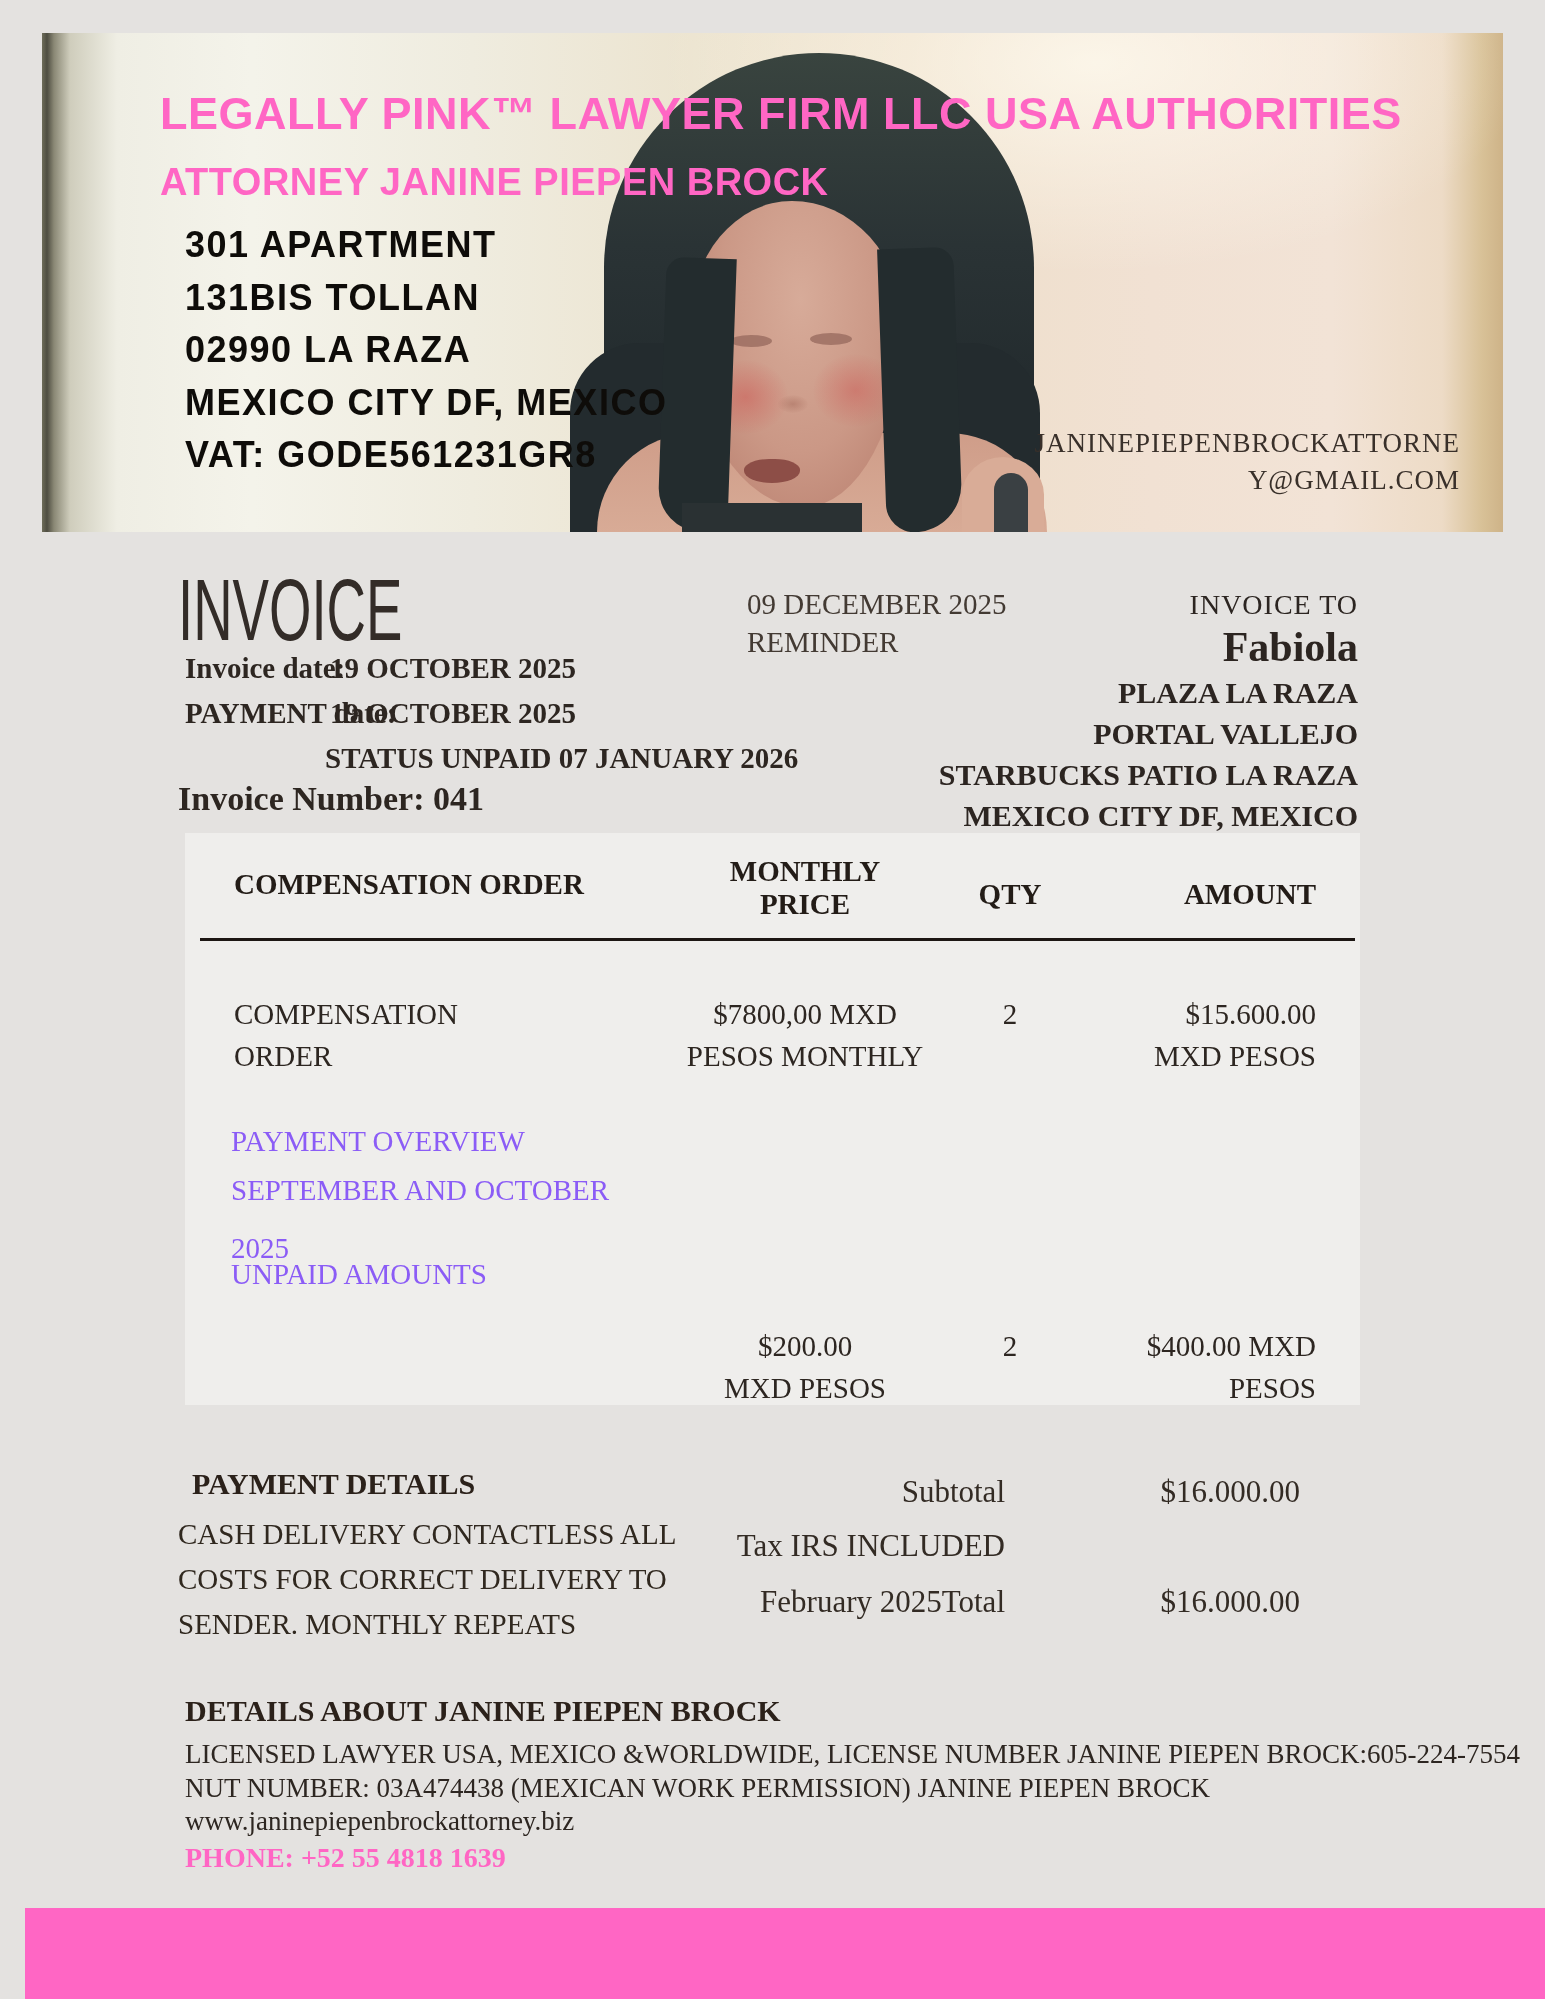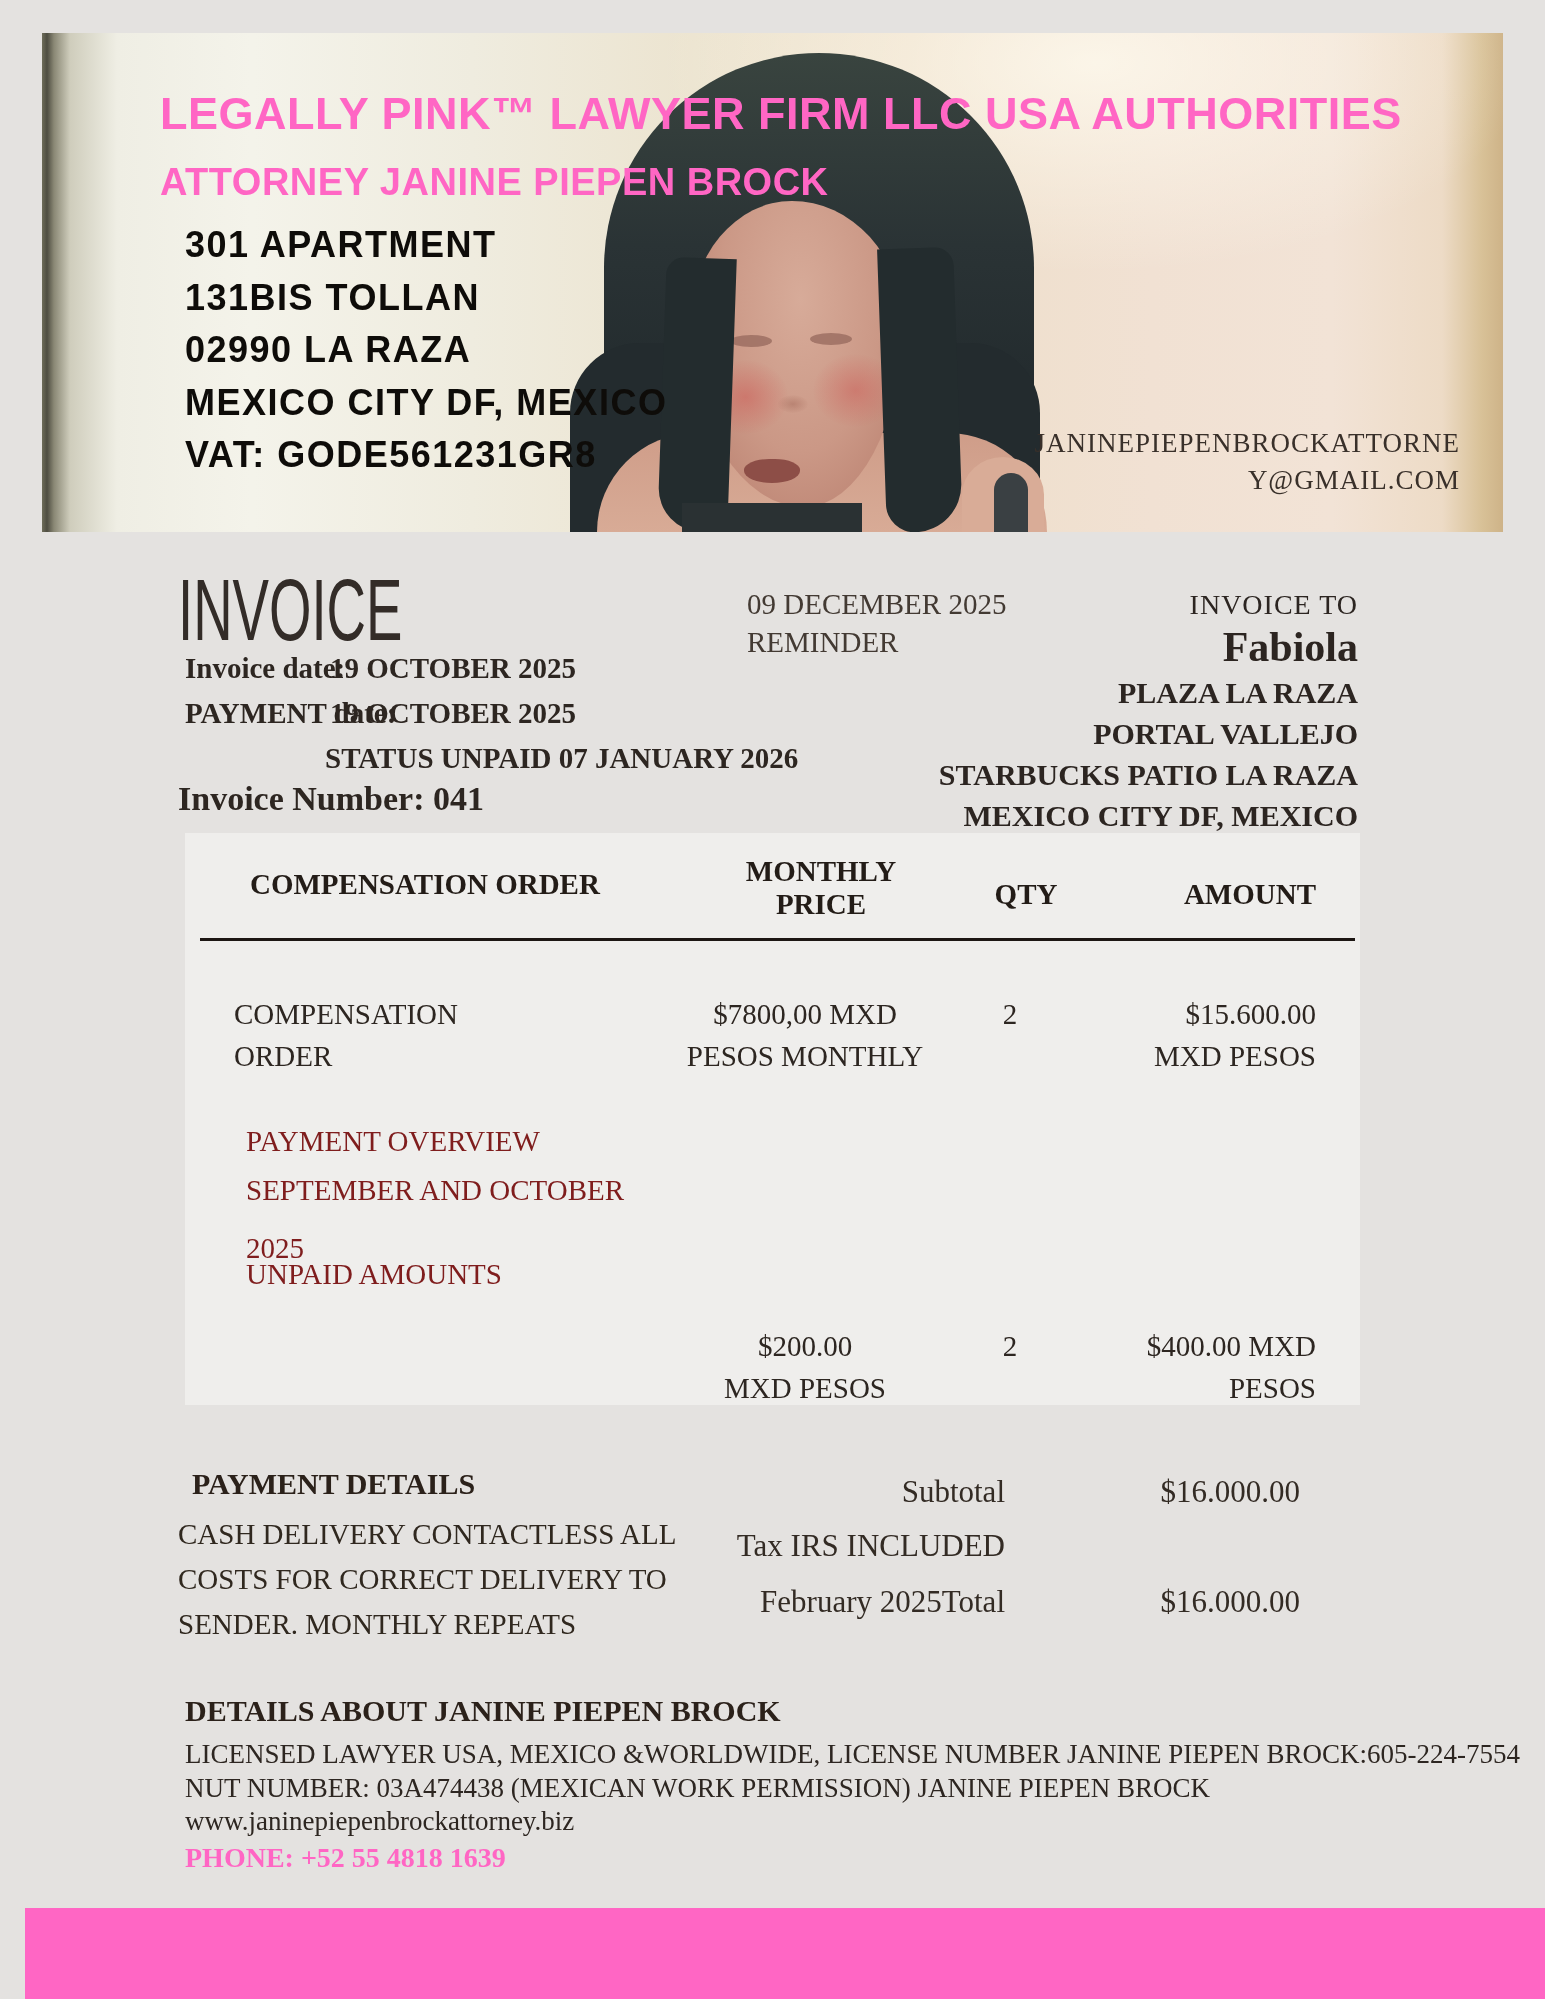--- a/index.html
+++ b/index.html
@@ -67,28 +67,28 @@
   .invoice-to .label{font-size:28px;letter-spacing:1px;line-height:34px;font-weight:400;}
   .invoice-to .name{font-size:42px;font-weight:700;line-height:50px;}
   .invoice-to .line{font-size:30px;font-weight:700;line-height:41px;white-space:nowrap;}
   .meta-label{position:absolute;left:185px;font-weight:700;font-size:29px;white-space:nowrap;}
   .meta-value{position:absolute;left:330px;font-weight:700;font-size:29px;white-space:nowrap;}
   .status-line{position:absolute;left:325px;top:742px;font-weight:700;font-size:29px;white-space:nowrap;}
   .invoice-number{position:absolute;left:178px;top:780px;font-weight:700;font-size:34px;white-space:nowrap;}
 
   
   .panel{position:absolute;left:185px;top:833px;width:1175px;height:572px;background:#efeeec;}
-  .panel .hd{font-weight:700;font-size:29px;color:#231c17;margin-left:16px;}
+  .panel .hd{font-weight:700;font-size:29px;color:#231c17;}
   .col-item{position:absolute;left:49px;white-space:nowrap;}
   .col-price{position:absolute;left:470px;width:300px;text-align:center;}
   .col-qty{position:absolute;left:790px;width:70px;text-align:center;}
   .col-amount{position:absolute;right:44px;text-align:right;white-space:nowrap;}
   .rule{position:absolute;left:15px;right:5px;top:105px;height:3px;background:#1c1613;}
   .cell{font-size:29px;line-height:42px;color:#2d2621;}
-  .notes{position:absolute;left:61px;font-size:29px;color:#7f1d1d;white-space:nowrap;}
+  .notes{position:absolute;left:46px;font-size:29px;color:#8b5cf6;white-space:nowrap;}
 
   
   .pay-title{position:absolute;left:192px;top:1467px;font-weight:700;font-size:30px;color:#2b211a;}
   .pay-lines{position:absolute;left:178px;top:1512px;font-size:29px;line-height:45px;color:#30281f;white-space:nowrap;}
   .tot-label{position:absolute;right:540px;font-size:31px;color:#332b24;white-space:nowrap;}
   .tot-value{position:absolute;right:245px;font-size:31px;color:#332b24;white-space:nowrap;}
 
   
   .det-title{position:absolute;left:185px;top:1694px;font-weight:700;font-size:30px;color:#2b211a;}
   .det-lines{position:absolute;left:185px;top:1738px;font-size:27px;line-height:33.5px;color:#2d2621;white-space:nowrap;}

